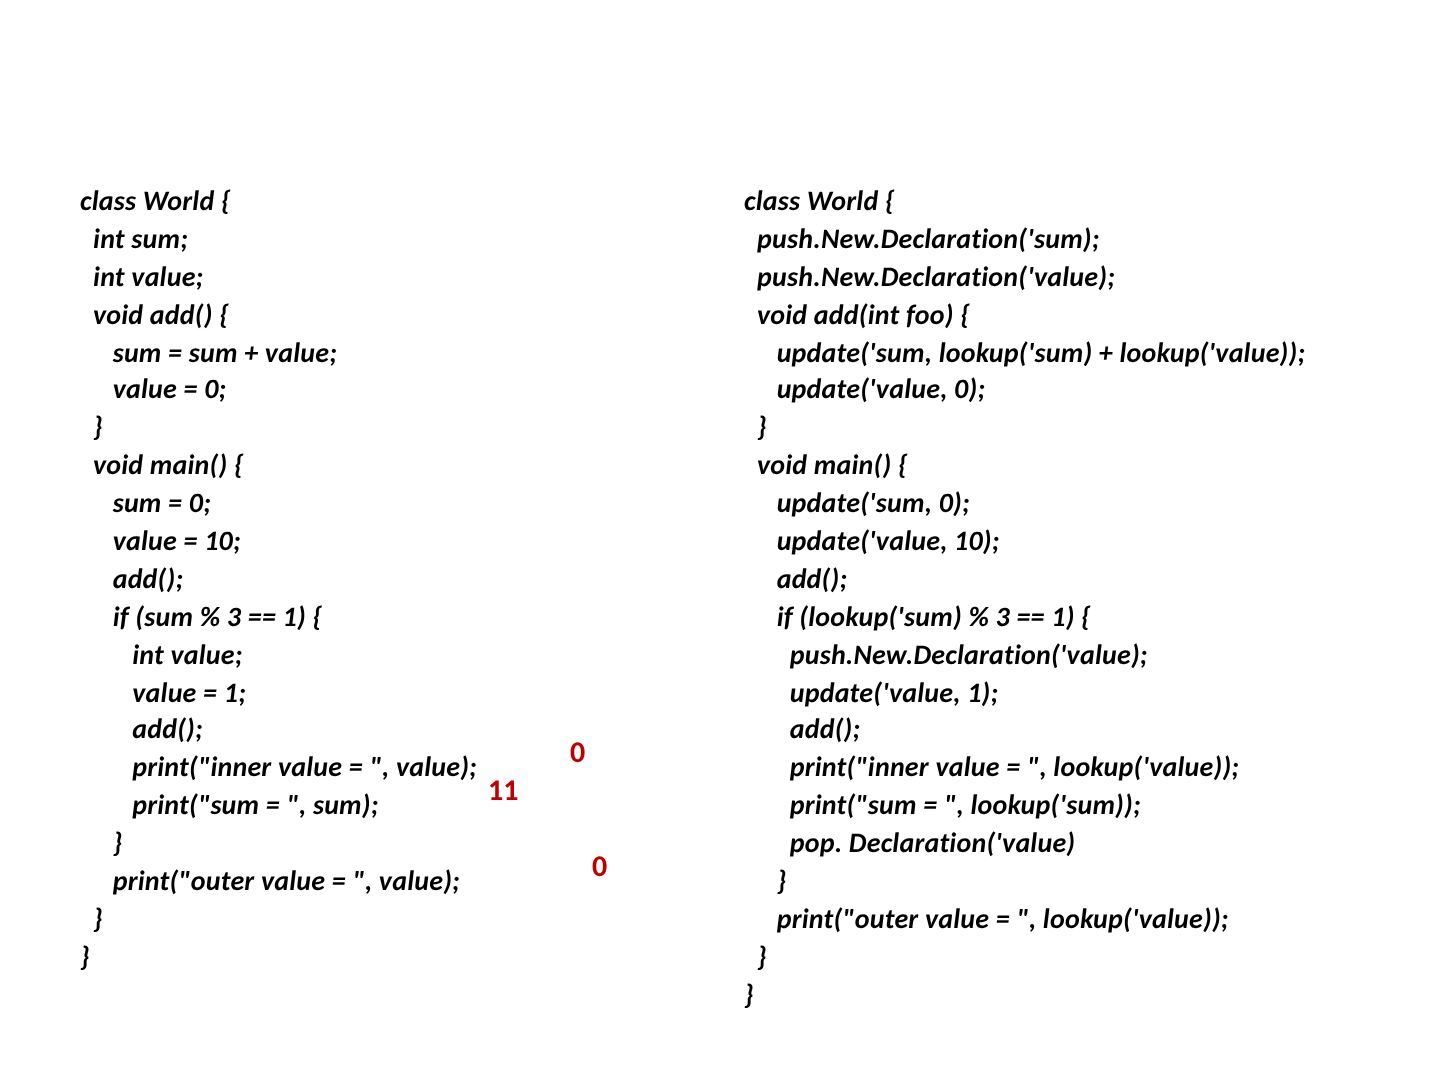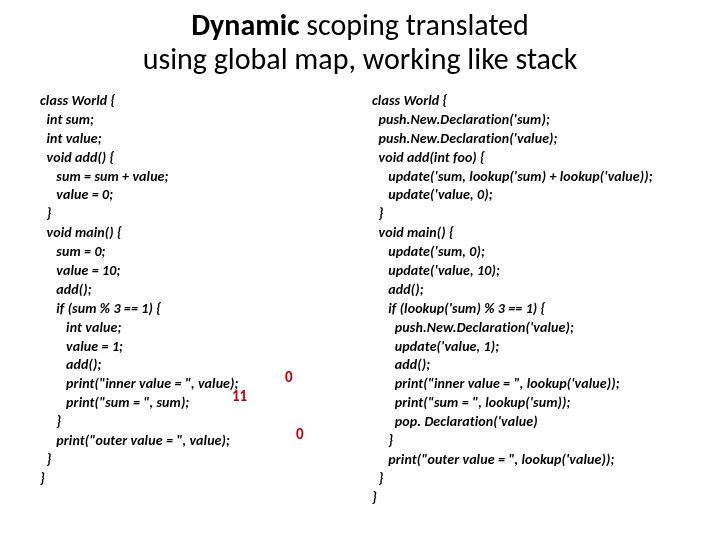--- a/index.html
+++ b/index.html
@@ -51,32 +51,28 @@
     letter-spacing: 0.1px;
     font-style: italic;
   }
   .annot {
     position: absolute;
     color: #c00000;
     font-weight: 700;
     font-size: 15px;
   }
   .a1 { top: 368px; left: 285px; }
-  .a2 { top: 387px; left: 232px; }
+  .a2 { top: 387px; left: 244px; }
   .a3 { top: 425px; left: 296px; }
 </style>
 </head>
 <body>
 
 <div class="slide">
 
-  <div class="title">
-    <span class="bold">Dynamic</span><span style="white-space: pre-line;"> scoping translated
-using global map, working like stack</span>
-  </div>
 
   <div class="columns">
     <div class="col left">
       <div class="code">class World {
   int sum;
   int value;
   void add() {
      sum = sum + value;
      value = 0;
   }

